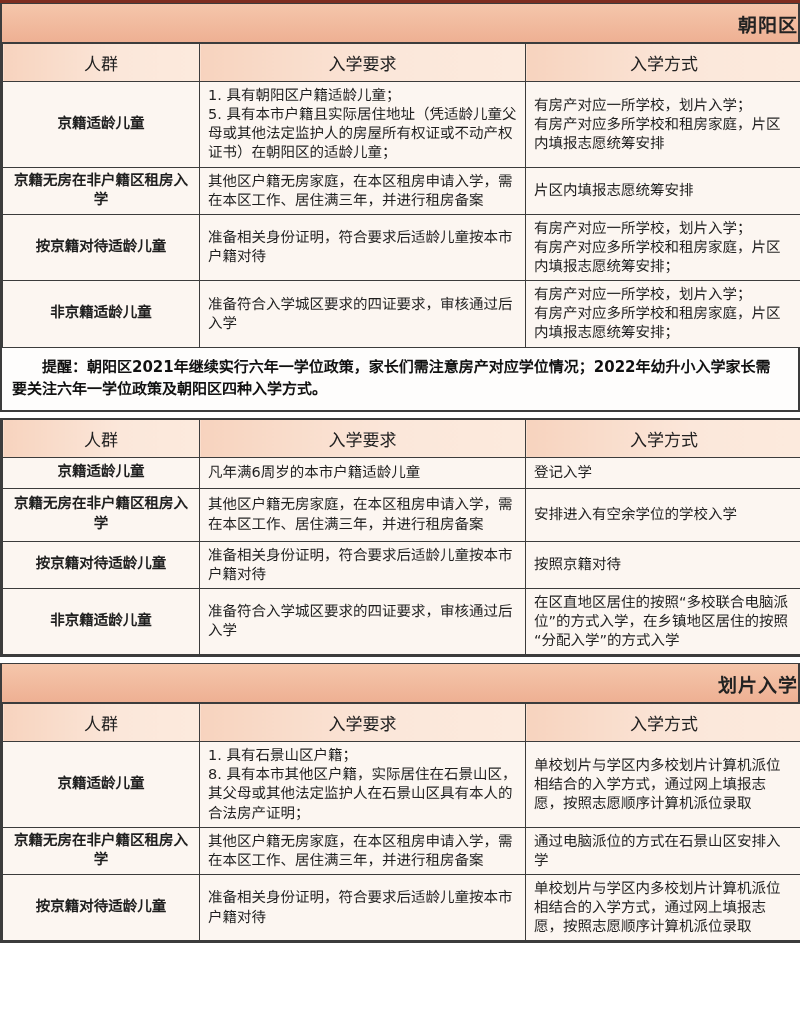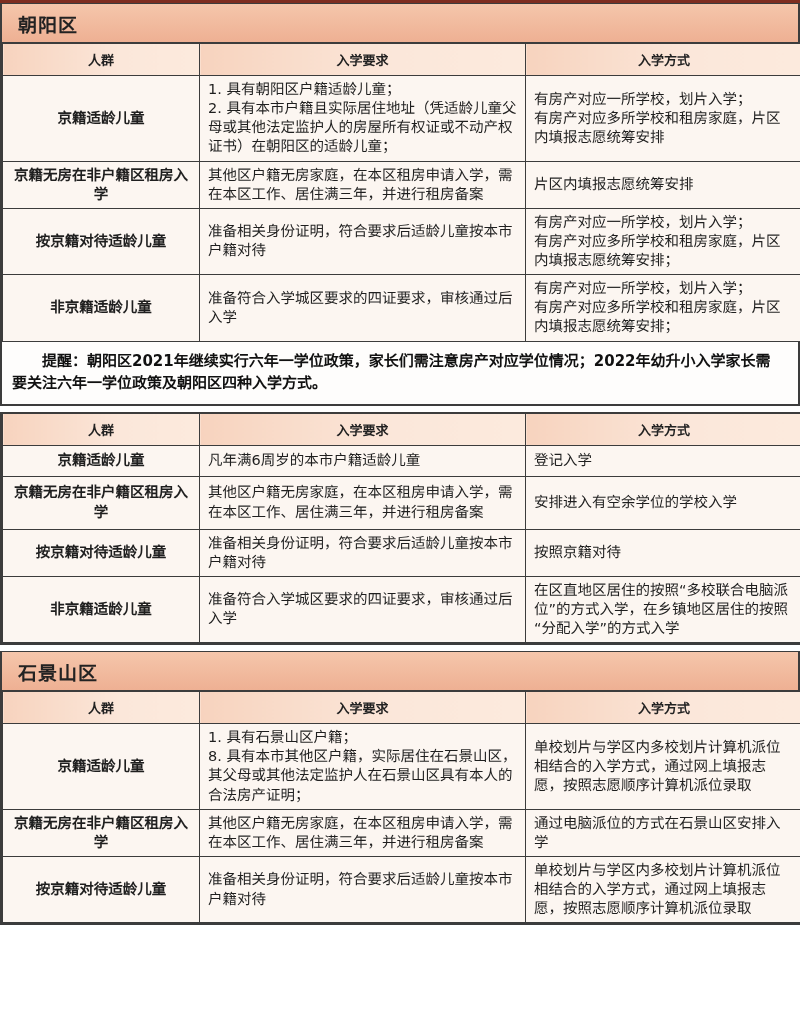--- a/index.html
+++ b/index.html
@@ -2,29 +2,29 @@
 <html lang="zh-CN"><head>
 <meta charset="utf-8">
 <style>
   html,body{margin:0;padding:0;background:#ffffff;}
   body{width:800px;font-family:"DejaVu Sans","Liberation Sans",sans-serif;color:#1f1f1f;
        -webkit-font-smoothing:antialiased;}
   .top-edge{height:3px;background:#7e2d20;}
   .section{border:2px solid #3c3c3c;border-top-width:1px;margin:0;}
   .gap{height:6px;background:#ffffff;}
   .band-title{background:linear-gradient(180deg,#f5c6ab 0%,#eeb093 100%);
-      text-align:left;font-weight:bold;font-size:19px;letter-spacing:1px;
-      padding:6px 0 5px 16px;border-bottom:1px solid #3c3c3c;color:#222;}
+      text-align:right;font-weight:bold;font-size:19px;letter-spacing:1px;
+      padding:6px 0 5px 0;border-bottom:1px solid #3c3c3c;color:#222;}
   table{border-collapse:collapse;width:100%;table-layout:fixed;}
   col.c1{width:197px;} col.c2{width:326px;} col.c3{width:277px;}
   th,td{border:1px solid #3c3c3c;vertical-align:middle;}
   th{background:linear-gradient(90deg,#f7d3be 0%,#fbe7da 60%,#fceadd 100%);
-     font-size:13px;font-weight:bold;padding:6px 4px;color:#222;}
+     font-size:17px;font-weight:normal;padding:6px 4px;color:#222;}
   td{background:#fcf6f1;font-size:14.5px;line-height:1.32;padding:4px 8px;}
-  td.group{text-align:center;font-weight:bold;padding:4px 4px;}
+  td.group{text-align:center;font-weight:bold;padding:4px 4px;font-family:Liberation Mono, monospace;}
   td.req,td.method{white-space:pre-line;text-align:left;}
   .note{background:#fefdfc;padding:8px 20px 9px 10px;font-weight:bold;
         font-size:15px;line-height:1.5;text-indent:2em;color:#111;}
   
   .t1 tr.r1 td{height:70px}.t1 tr.r2 td{height:30px}.t1 tr.r3 td{height:46px}.t1 tr.r4 td{height:50px}
   .t2 tr.r1 td{height:22px}.t2 tr.r2 td{height:44px}.t2 tr.r3 td{height:37px}.t2 tr.r4 td{height:52px}
   .t3 tr.r1 td{height:66px}.t3 tr.r2 td{height:38px}.t3 tr.r3 td{height:52px}
 </style>
 </head>
 <body>
@@ -41,21 +41,21 @@
       </colgroup>
     <tbody>
         <tr>
       <th>人群</th>
       <th>入学要求</th>
       <th>入学方式</th>
     </tr>
     <tr class="r1">
       <td class="group">京籍适龄儿童</td>
       <td class="req">1. 具有朝阳区户籍适龄儿童；
-2. 具有本市户籍且实际居住地址（凭适龄儿童父母或其他法定监护人的房屋所有权证或不动产权证书）在朝阳区的适龄儿童；</td>
+5. 具有本市户籍且实际居住地址（凭适龄儿童父母或其他法定监护人的房屋所有权证或不动产权证书）在朝阳区的适龄儿童；</td>
       <td class="method">有房产对应一所学校，划片入学；
 有房产对应多所学校和租房家庭，片区内填报志愿统筹安排</td>
     </tr>
     <tr class="r2">
       <td class="group">京籍无房在非户籍区租房入学</td>
       <td class="req">其他区户籍无房家庭，在本区租房申请入学，需在本区工作、居住满三年，并进行租房备案</td>
       <td class="method">片区内填报志愿统筹安排</td>
     </tr>
     <tr class="r3">
       <td class="group">按京籍对待适龄儿童</td>
@@ -109,21 +109,21 @@
       <td class="req">准备符合入学城区要求的四证要求，审核通过后入学</td>
       <td class="method">在区直地区居住的按照“多校联合电脑派位”的方式入学，在乡镇地区居住的按照“分配入学”的方式入学</td>
     </tr>
   </tbody>
     </table>
 </div>
 
 <div class="gap"></div>
 
 <div class="section">
-  <div class="band-title">石景山区</div>
+  <div class="band-title">划片入学</div>
   <table class="t3">
     <colgroup>
         <col class="c1">
         <col class="c2">
         <col class="c3">
       </colgroup>
     <tbody>
         <tr>
       <th>人群</th>
       <th>入学要求</th>

